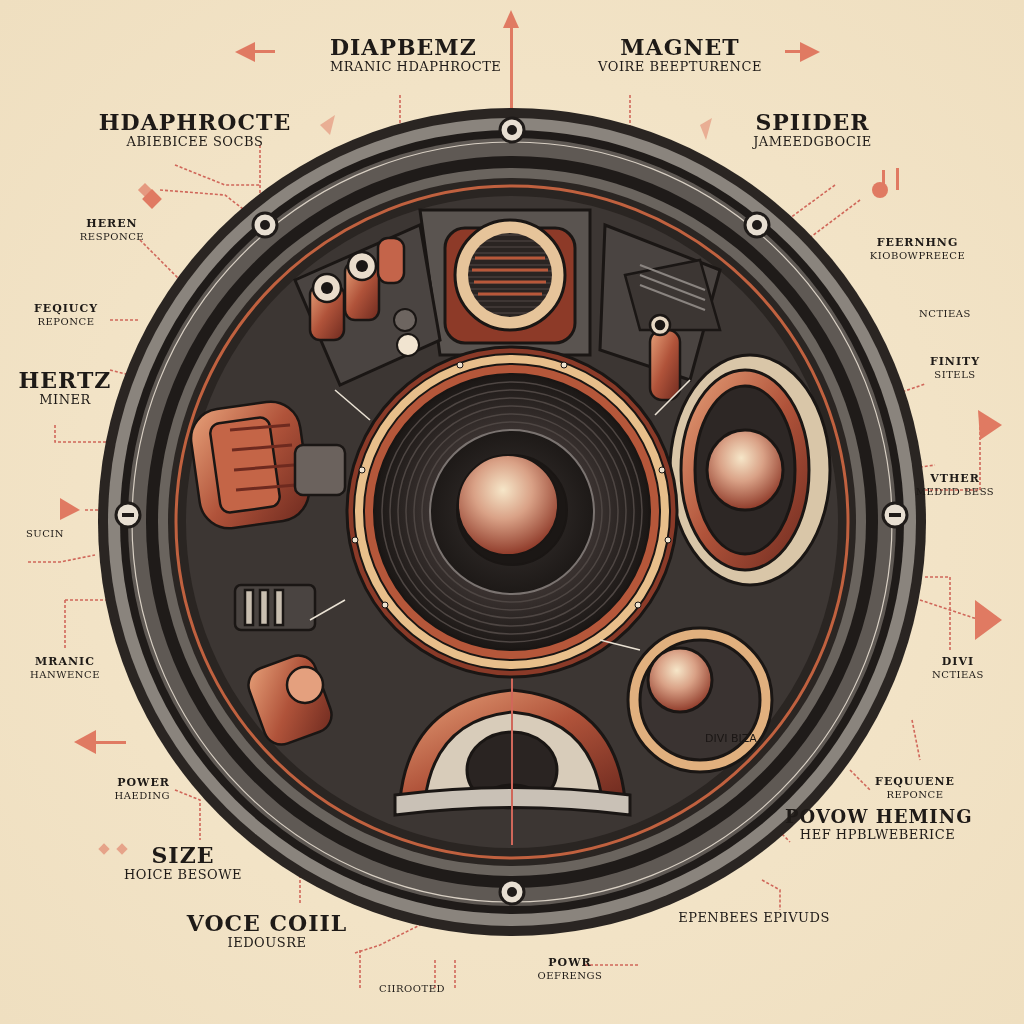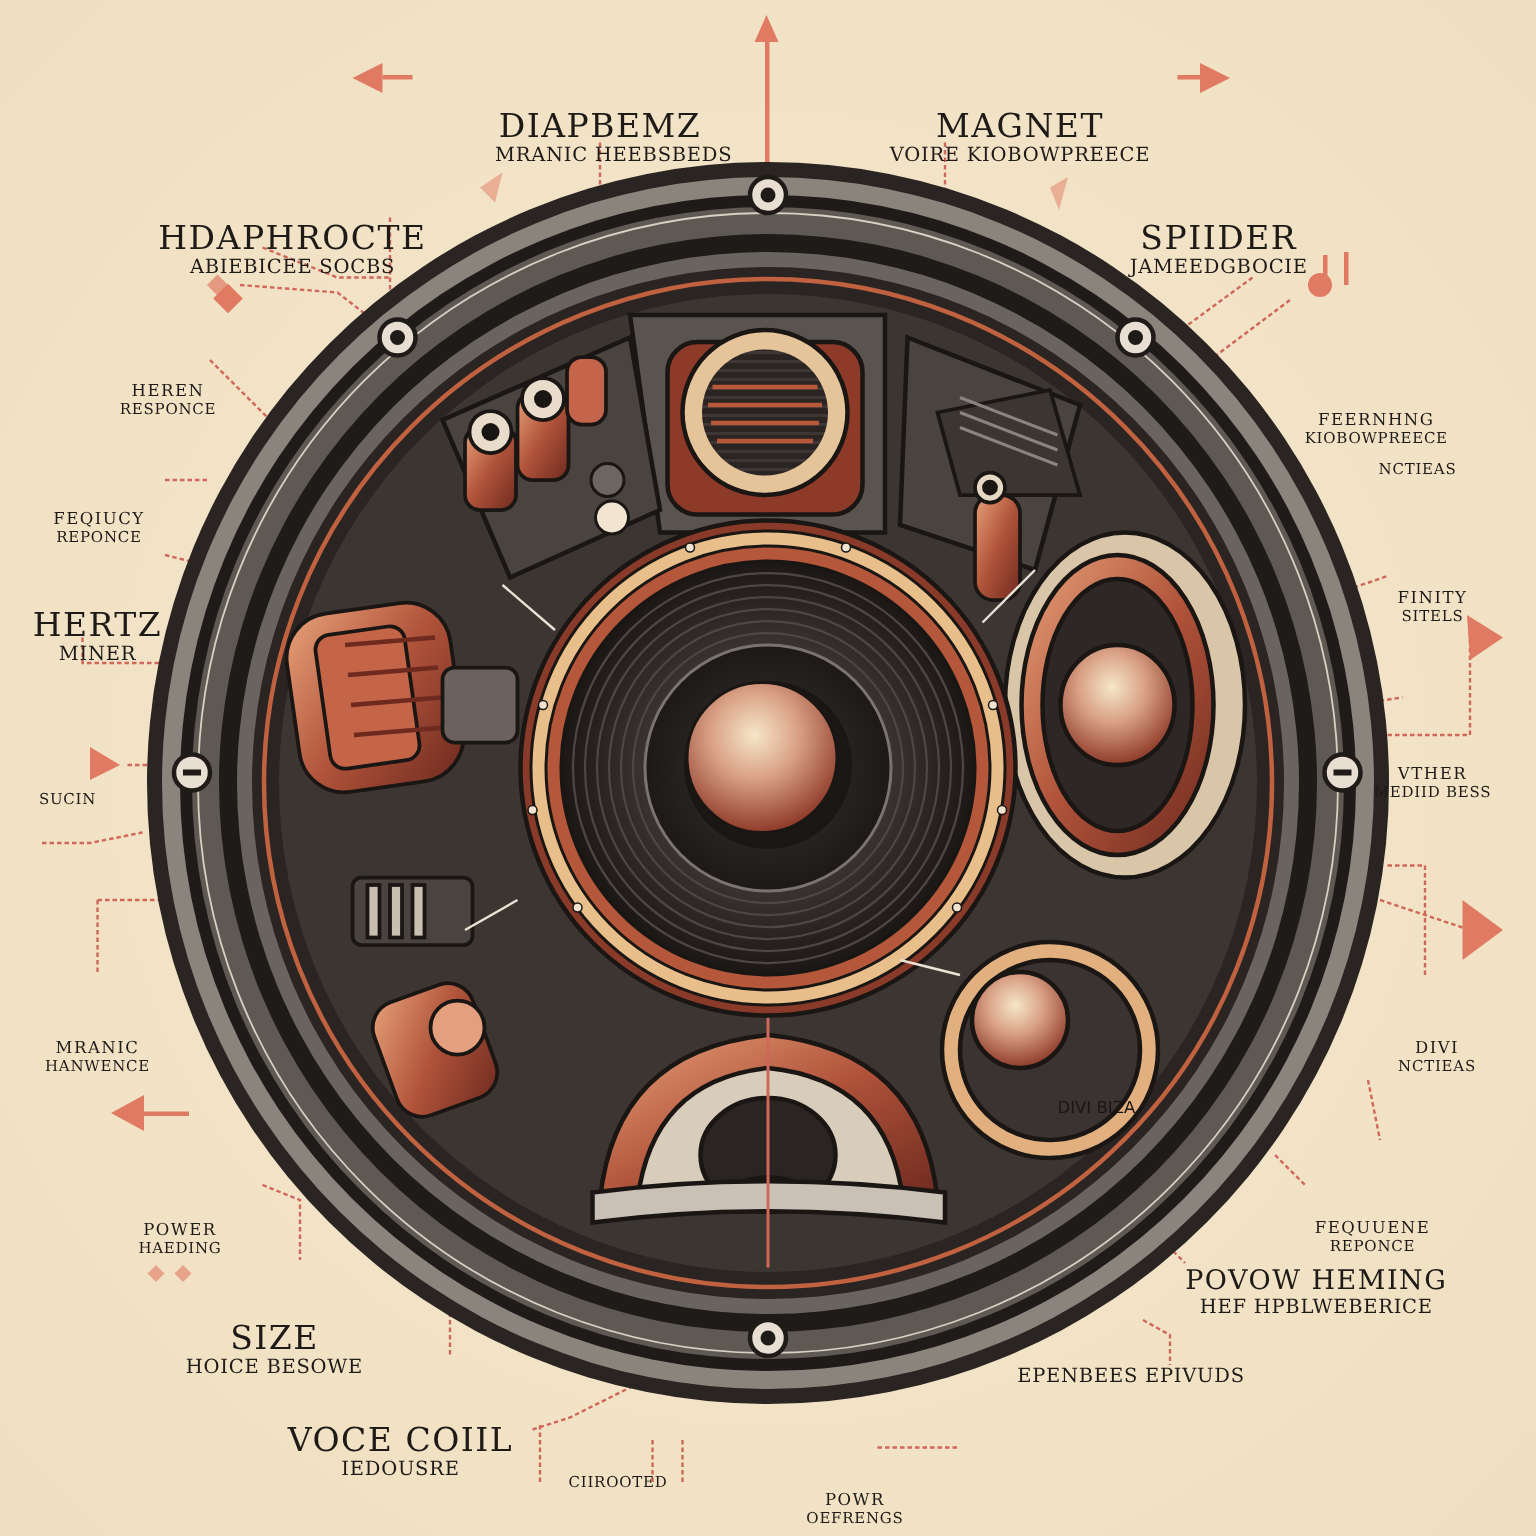--- a/index.html
+++ b/index.html
@@ -1,20 +1,20 @@
 <!DOCTYPE html>
 <html><head>
 <meta charset="utf-8">
 <style>
   html, body { margin:0; padding:0; }
   body { width:1024px; height:1024px; background:#f3e6cc; position:relative; overflow:hidden; font-family:"DejaVu Serif", serif; }
   .bg { position:absolute; inset:0; background: radial-gradient(circle at 512px 512px, #f5e8cf 0%, #f2e3c6 60%, #efdfc0 100%); }
   svg.art { position:absolute; left:0; top:0; }
   .label { position:absolute; color:#1e1a17; text-align:center; white-space:nowrap; line-height:1.15; }
-  .label .t { font-family:"DejaVu Serif", serif; font-weight:normal; font-size:22px; letter-spacing:1px; display:block;margin-top:37px; }
+  .label .t { font-family:"DejaVu Serif", serif; font-weight:bold; font-size:22px; letter-spacing:1px; display:block; }
   .label .s { font-family:"DejaVu Serif", serif; font-size:13px; letter-spacing:0.5px; display:block; }
   .label.small .t { font-size:11px; }
   .label.small .s { font-size:10px; }
 </style>
 </head>
 <body>
 
 <div class="bg"></div>
 
 <svg class="art" width="1024" height="1024" viewBox="0 0 1024 1024">
@@ -251,25 +251,25 @@
   <g stroke="#eae2d4" stroke-width="1.6" fill="none">
     <path d="M335 390 L370 420"></path>
     <path d="M690 380 L655 415"></path>
     <path d="M345 600 L310 620"></path>
     <path d="M600 640 L640 650"></path>
   </g>
 </svg>
 
 <div class="label" style="left:330px;top:35px;width:140px;">
   <span class="t">DIAPBEMZ</span>
-  <span class="s">MRANIC HEEBSBEDS</span>
+  <span class="s">MRANIC HDAPHROCTE</span>
 </div>
 <div class="label" style="left:590px;top:35px;width:180px;">
   <span class="t">MAGNET</span>
-  <span class="s">VOIRE KIOBOWPREECE</span>
+  <span class="s">VOIRE BEEPTURENCE</span>
 </div>
 <div class="label" style="left:90px;top:110px;width:210px;">
   <span class="t">HDAPHROCTE</span>
   <span class="s">ABIEBICEE SOCBS</span>
 </div>
 <div class="label" style="left:740px;top:110px;width:145px;">
   <span class="t">SPIIDER</span>
   <span class="s">JAMEEDGBOCIE</span>
 </div>
 <div class="label small" style="left:62px;top:218px;width:100px;">
@@ -303,21 +303,21 @@
   <span class="s">MEDIID BESS</span>
 </div>
 <div class="label small" style="left:10px;top:656px;width:110px;">
   <span class="t">MRANIC</span>
   <span class="s">HANWENCE</span>
 </div>
 <div class="label small" style="left:918px;top:656px;width:80px;">
   <span class="t">DIVI</span>
   <span class="s">NCTIEAS</span>
 </div>
-<div class="label small" style="left:70px;top:777px;width:100px;">
+<div class="label small" style="left:70px;top:777px;width:100px;text-align:right;">
   <span class="t">POWER</span>
   <span class="s">HAEDING</span>
 </div>
 <div class="label small" style="left:860px;top:776px;width:110px;">
   <span class="t">FEQUUENE</span>
   <span class="s">REPONCE</span>
 </div>
 <div class="label" style="left:113px;top:843px;width:140px;">
   <span class="t">SIZE</span>
   <span class="s">HOICE BESOWE</span>

